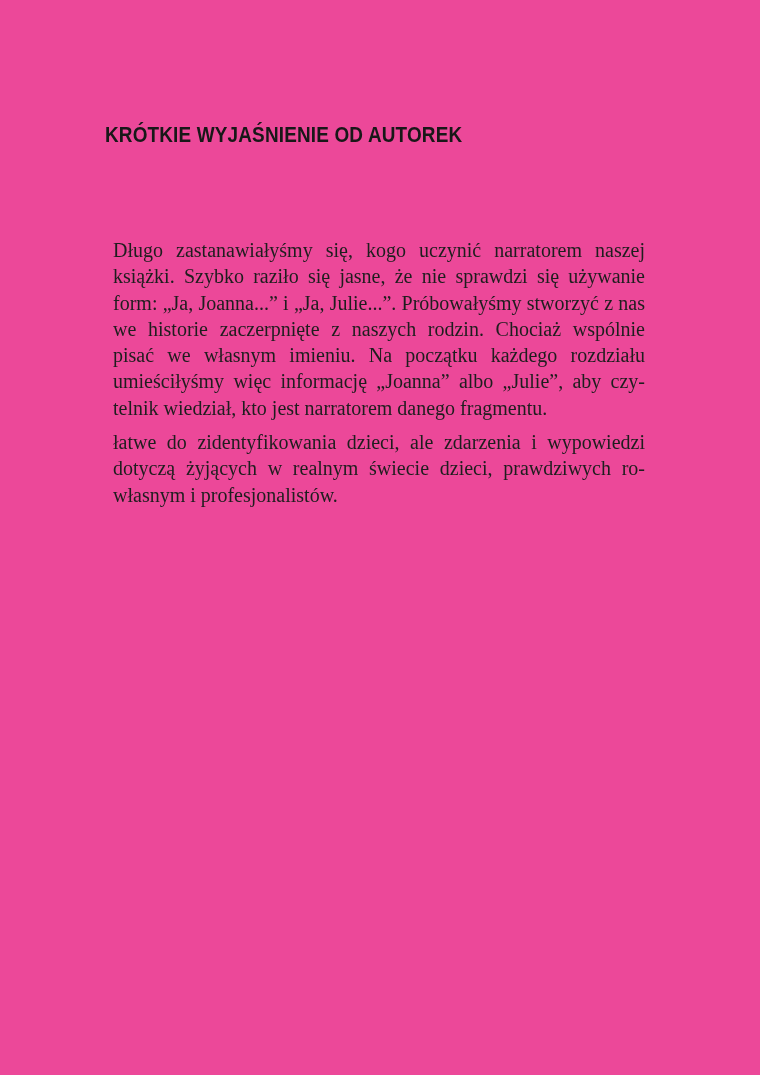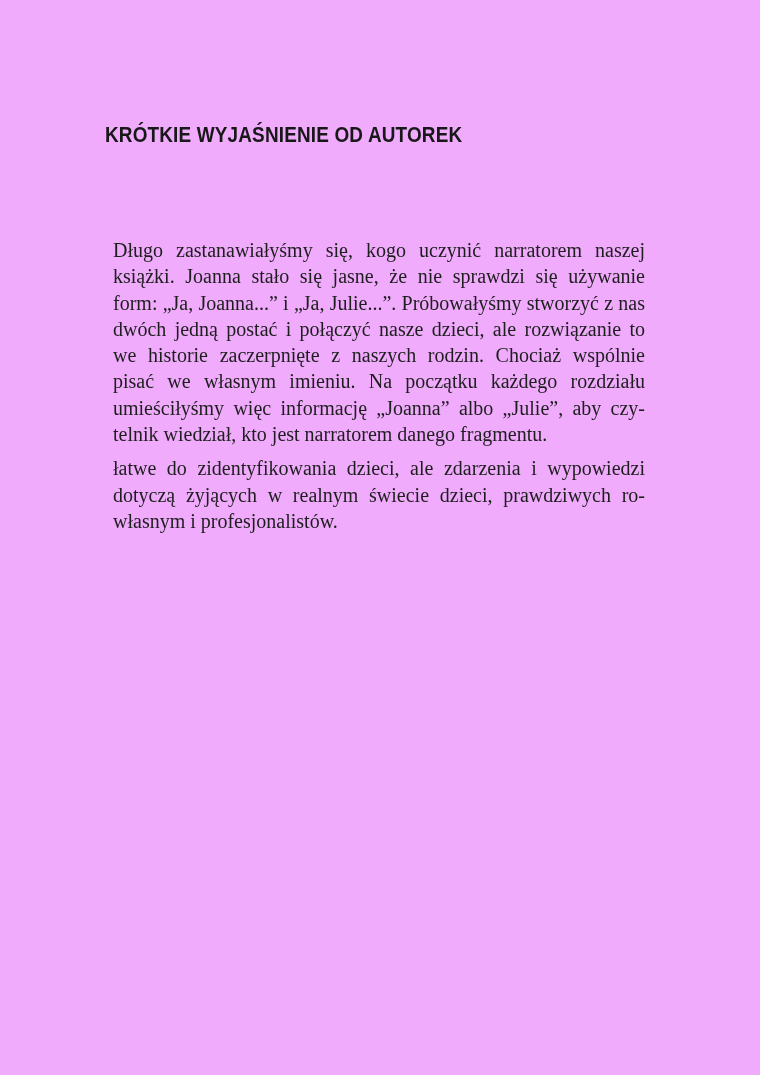--- a/index.html
+++ b/index.html
@@ -11,21 +11,21 @@
     width: 760px;
     height: 1075px;
     position: relative;
     overflow: hidden;
   }
   .page {
     position: absolute;
     left: 0; top: 0;
     width: 760px;
     height: 1075px;
-    background: #f0abfc;
+    background: #ec4899;
     text-decoration: underline;
   }
   .chapter-heading {
     position: absolute;
     left: 105px;
     top: 124px;
     margin: 0;
     font-family: "Liberation Sans", sans-serif;
     font-weight: 700;
     font-size: 22px;
@@ -66,23 +66,22 @@
   }
 </style>
 </head>
 <body>
 
 <main class="page">
   <h1 class="chapter-heading">KRÓTKIE WYJAŚNIENIE OD AUTOREK</h1>
   <section class="body-text" id="body-text">
       <div class="para">
         <div class="line">Długo zastanawiałyśmy się, kogo uczynić narratorem naszej</div>
-        <div class="line">książki. Joanna stało się jasne, że nie sprawdzi się używanie</div>
+        <div class="line">książki. Szybko raziło się jasne, że nie sprawdzi się używanie</div>
         <div class="line">form: „Ja, Joanna...” i „Ja, Julie...”. Próbowałyśmy stworzyć z nas</div>
-        <div class="line">dwóch jedną postać i połączyć nasze dzieci, ale rozwiązanie to</div>
         <div class="line">we historie zaczerpnięte z naszych rodzin. Chociaż wspólnie</div>
         <div class="line">pisać we własnym imieniu. Na początku każdego rozdziału</div>
         <div class="line">umieściłyśmy więc informację „Joanna” albo „Julie”, aby czy-</div>
         <div class="line last">telnik wiedział, kto jest narratorem danego fragmentu.</div>
       </div>
       <div class="para">
         <div class="line">łatwe do zidentyfikowania dzieci, ale zdarzenia i wypowiedzi</div>
         <div class="line">dotyczą żyjących w realnym świecie dzieci, prawdziwych ro-</div>
         <div class="line last">własnym i profesjonalistów.</div>
       </div>

